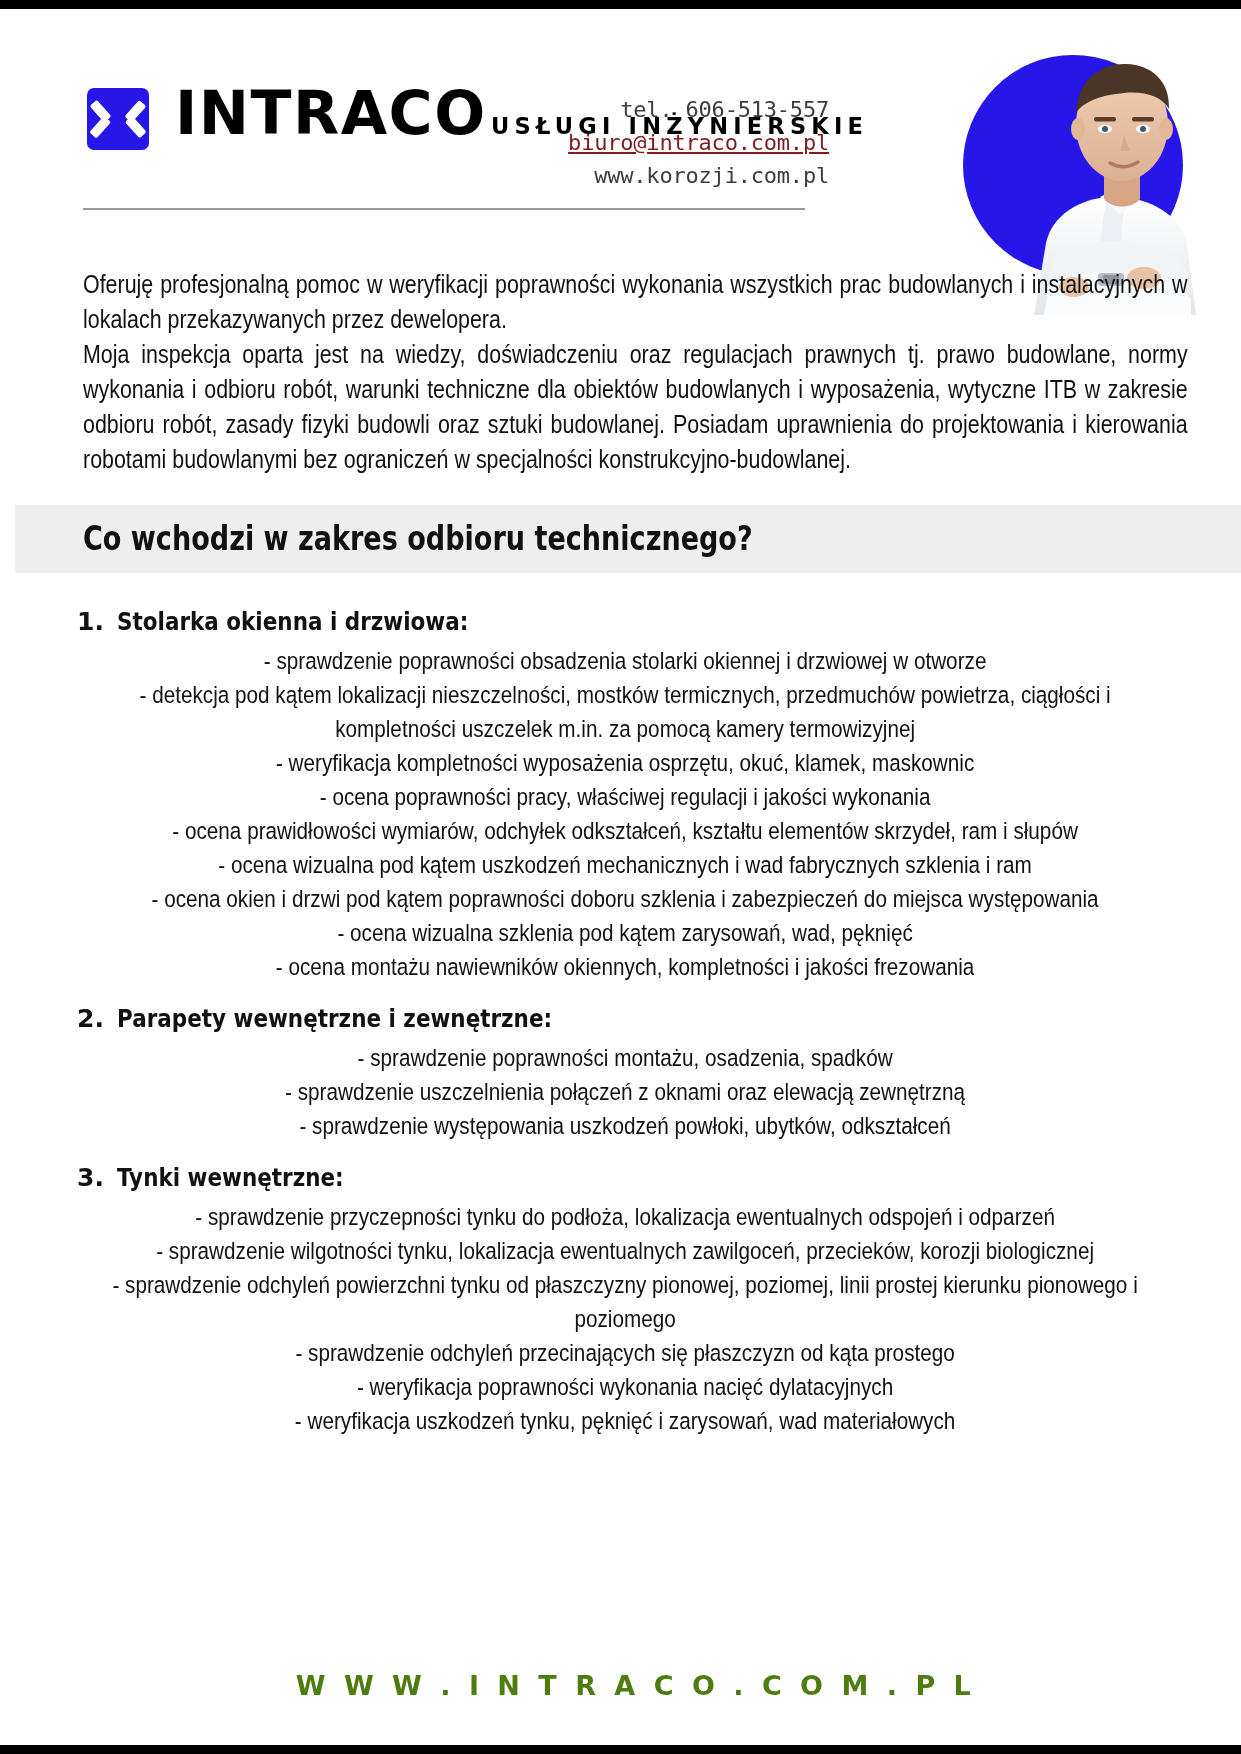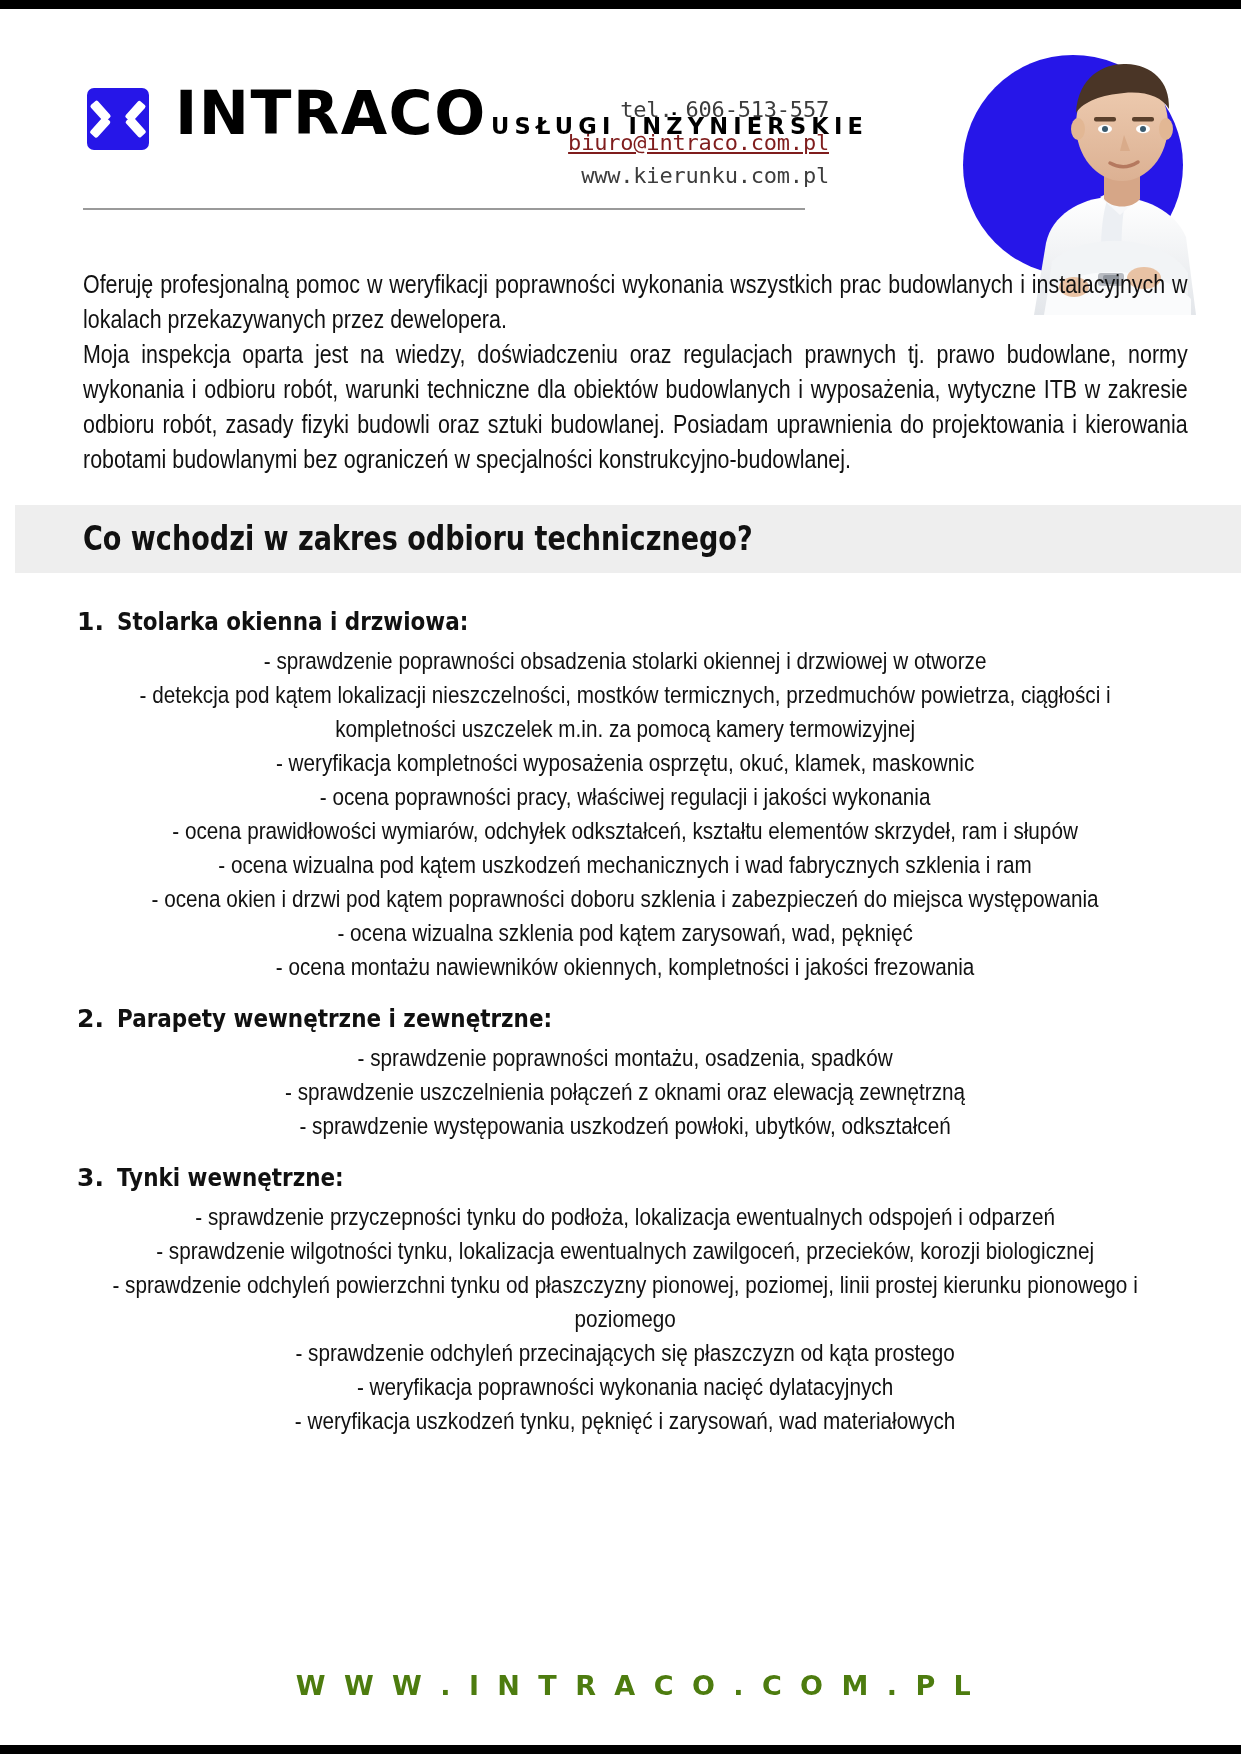--- a/index.html
+++ b/index.html
@@ -245,21 +245,21 @@
       </span>
       <span class="brand-text">
         <span class="brand-name">INTRACO</span>
         <span class="brand-sub">USŁUGI INŻYNIERSKIE</span>
       </span>
     </div>
 
     <div class="contact">
       <span class="phone">tel. 606-513-557</span>
       <span class="email">biuro@intraco.com.pl</span>
-      <span class="web">www.kierunku.com.pl</span>
+      <span class="web">www.korozji.com.pl</span>
     </div>
 
     <div class="photo-wrap">
       <svg viewBox="0 0 250 268" width="250" height="268" aria-hidden="true">
         <defs>
           <clipPath id="circClip">
               <circle cx="125" cy="118" r="110"></circle>
             </clipPath>
           <linearGradient id="shirt" x1="0" y1="0" x2="0" y2="1">
             <stop offset="0%" stop-color="#ffffff"></stop>

